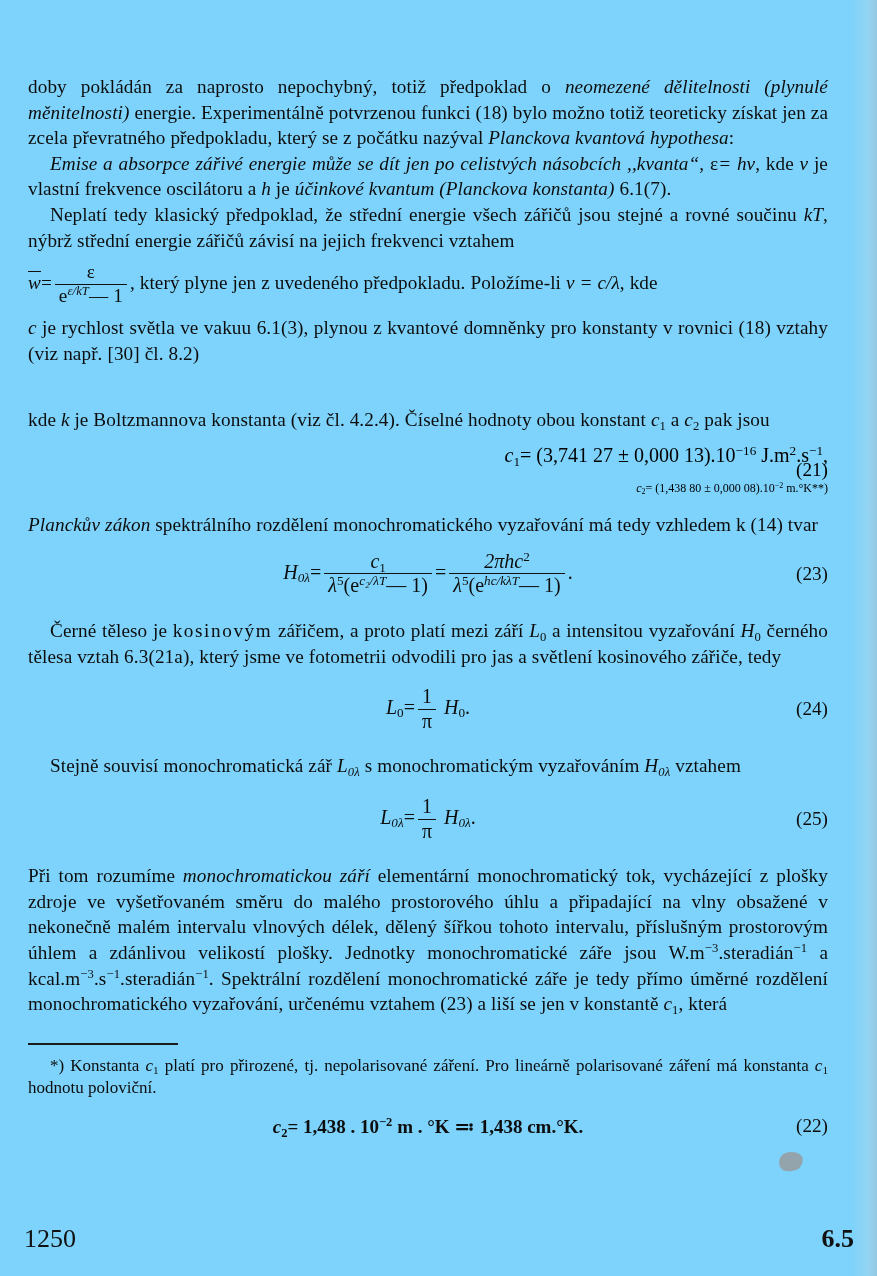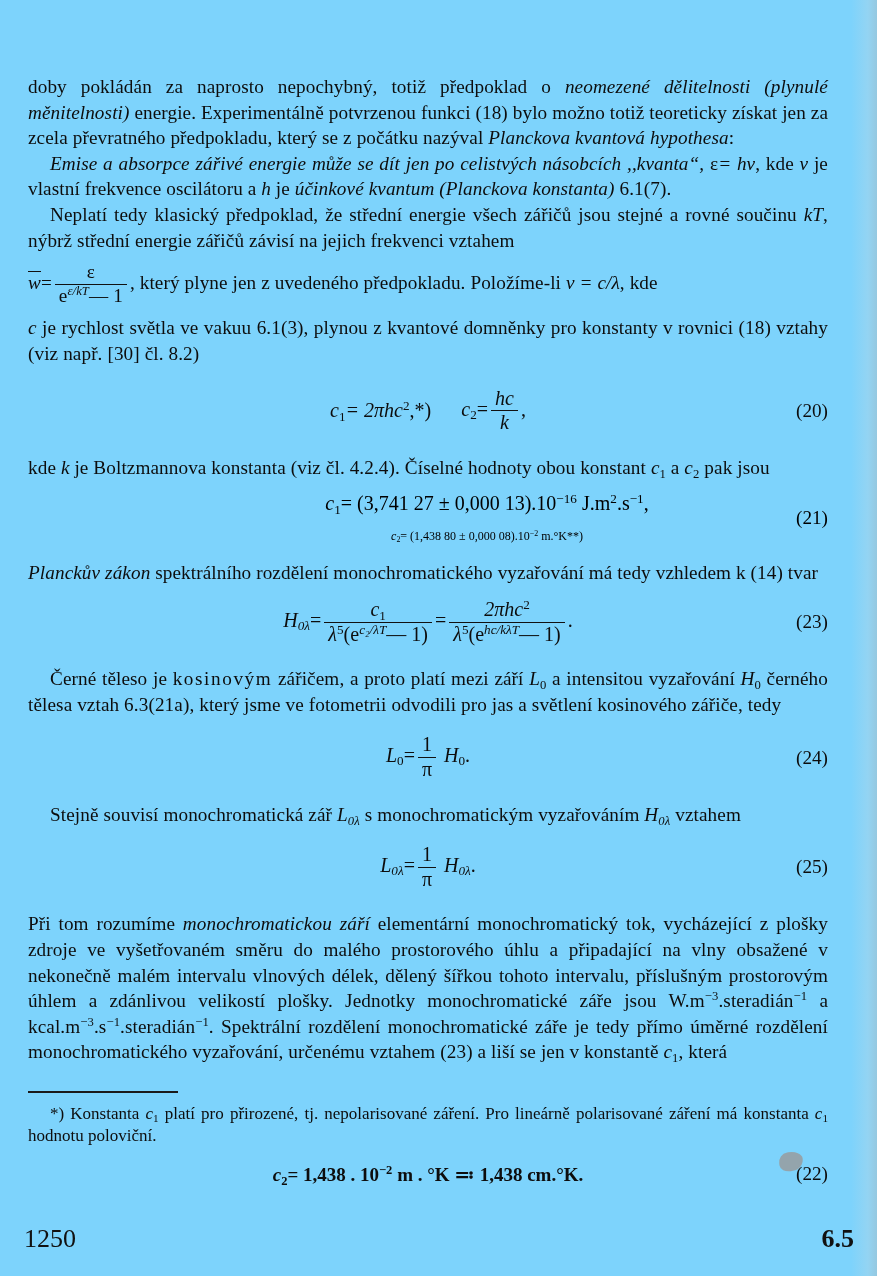--- a/index.html
+++ b/index.html
@@ -120,21 +120,21 @@
     position: absolute;
     right: 0;
     font-style: normal;
     font-size: 19.2px;
   }
   .eq-stack {
     position: relative;
     display: flex;
     flex-direction: column;
     gap: 14px;
-    align-items: center;
+    align-items: flex-end;
     padding-left: 118px;
   }
   .eq-stack .eqnum { top: 50%; transform: translateY(-50%); }
 
   hr.fn-rule {
     border: none;
     border-top: 2px solid #1a1a1a;
     width: 150px;
     margin: 0;
   }
@@ -186,26 +186,20 @@
     <div class="sp8"></div>
 
     <p class="body"><span class="math"><span class="ovl">w</span><span class="up">=</span><span class="frac"><span class="num up">ε</span><span class="den"><span class="up">e</span><sup class="it-s">ε/kT</sup><span class="up">— 1</span></span></span></span><span>, který plyne jen z uvedeného předpokladu. Položíme-li </span><span class="math">ν = c/λ</span><span>, kde</span></p>
 
     <div class="sp8"></div>
 
     <p class="body"><span class="math">c</span><span> je rychlost světla ve vakuu 6.1(3), plynou z kvantové domněnky pro konstanty v rovnici (18) vztahy (viz např. [30] čl. 8.2)</span></p>
 
     <div class="sp20"></div>
 
-    <div class="eqrow">
-      <span class="math"><span>c</span><sub>1</sub><span>= 2πhc</span><sup>2</sup><span class="up">,*)</span></span>
-      <span style="display:inline-block;width:30px"></span>
-      <span class="math"><span>c</span><sub>2</sub><span class="up">=</span><span class="frac"><span class="num">hc</span><span class="den">k</span></span><span class="up">,</span></span>
-      <span class="eqnum">(20)</span>
-    </div>
 
     <div class="sp20"></div>
 
     <p class="body"><span>kde </span><span class="math">k</span><span> je Boltzmannova konstanta (viz čl. 4.2.4). Číselné hodnoty obou konstant </span><span class="math"><span>c</span><sub>1</sub></span><span> a </span><span class="math"><span>c</span><sub>2</sub></span><span> pak jsou</span></p>
 
     <div class="sp12"></div>
 
     <div class="eq-stack">
       <div class="math" style="font-size:20px"><span>c</span><sub>1</sub><span class="up">= (3,741 27 ± 0,000 13).10</span><sup>−16</sup>&nbsp;<span class="up">J.m</span><sup>2</sup><span class="up">.s</span><sup>−1</sup><span class="up">,</span></div>
       <div class="math" style="font-size:12px"><span>c</span><sub>2</sub><span class="up">= (1,438 80 ± 0,000 08).10</span><sup>−2</sup>&nbsp;<span class="up">m.°K**)</span></div>

